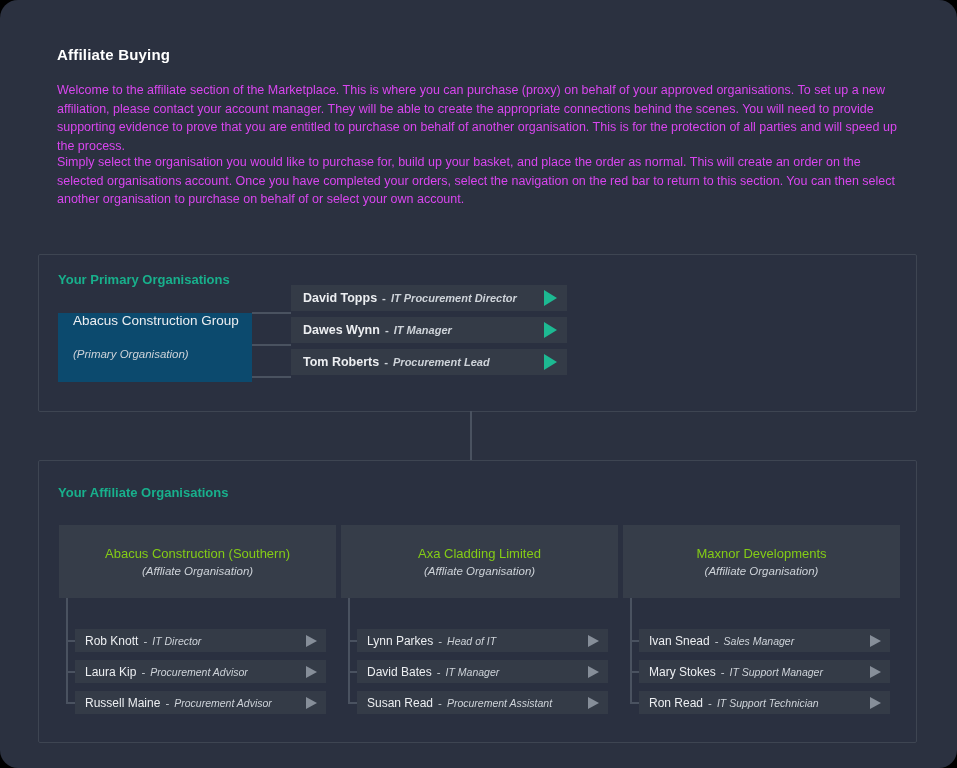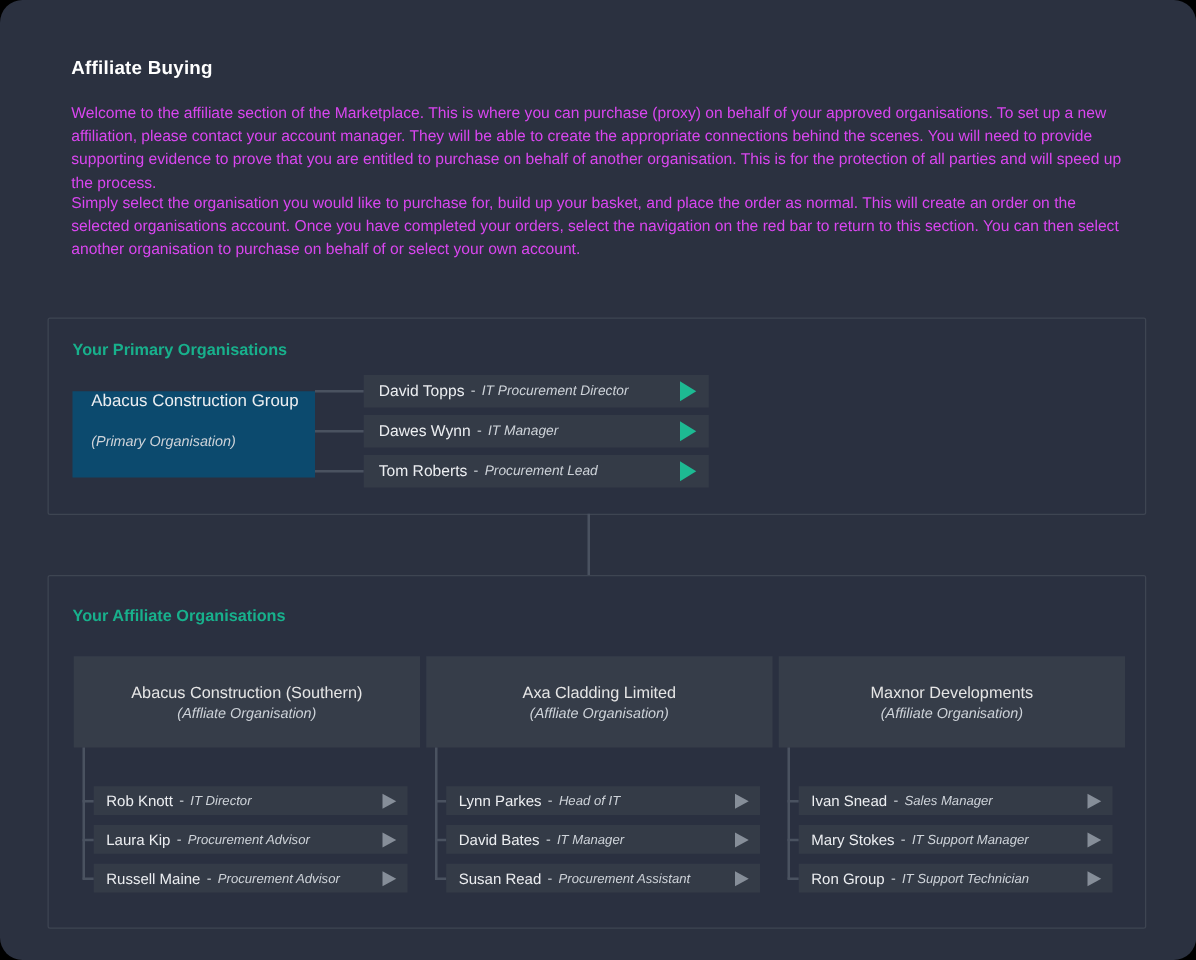--- a/index.html
+++ b/index.html
@@ -30,21 +30,21 @@
   }
   .panel.primary .panel-heading{top:17px;}
   .panel.affiliate .panel-heading{top:24px;}
   .org-box{
     position:absolute;left:19px;top:58px;width:194px;height:69px;
     background:#0c4a6e;display:flex;flex-direction:column;
     padding-left:15px;box-sizing:border-box;
   }
   .org-box .org-name{font-size:13.5px;color:#ECEEF1;}
   .org-box .org-sub{font-size:11.5px;color:#CED3D9;font-style:italic;margin-top:20px;}
-  .contact-rows-primary{position:absolute;left:252px;top:45px;}
+  .contact-rows-primary{position:absolute;left:252px;top:30px;font-weight:bold;}
   .contact-row{
     background:#343B47;display:flex;align-items:center;box-sizing:border-box;
     cursor:pointer;
   }
   .contact-row.lg{width:276px;height:26px;padding:0 10px 0 12px;margin-bottom:6px;}
   .contact-row.sm{width:251px;height:23px;padding:0 9px 0 10px;margin-bottom:8px;}
   .c-name{color:#ECEEF1;white-space:nowrap;}
   .lg .c-name{font-size:12.5px;}
   .sm .c-name{font-size:12px;}
   .c-sep{color:#CED3D9;margin:0 5px;font-size:11.5px;}
@@ -63,21 +63,21 @@
   
   .panel-link{left:470px;top:411px;height:50px;}
   
   .aff-col{position:absolute;top:64px;width:277px;height:200px;}
   .aff-col.c0{left:20px;} .aff-col.c1{left:302px;} .aff-col.c2{left:584px;}
   .aff-card{
     position:absolute;left:0;top:0;width:277px;height:73px;background:#363D49;
     display:flex;flex-direction:column;justify-content:center;align-items:center;
     text-align:center;box-sizing:border-box;
   }
-  .aff-card .org-name{font-size:13px;color:#e5e5e5;text-align:center;}
+  .aff-card .org-name{font-size:13px;color:#84cc16;text-align:center;}
   .aff-card .org-sub{font-size:11.5px;color:#CED3D9;font-style:italic;margin-top:4px;}
   .aff-rows{position:absolute;left:16px;top:104px;}
   .aff-vline{left:7px;top:73px;height:105px;}
   .aff-h1{left:7px;top:115px;width:9px;}
   .aff-h2{left:7px;top:146px;width:9px;}
   .aff-h3{left:7px;top:177px;width:9px;}
 </style>
 </head>
 <body>
 
@@ -205,21 +205,21 @@
           <span class="c-role">Sales Manager</span>
           <span class="arrow gray"></span>
         </div>
         <div class="contact-row sm">
           <span class="c-name">Mary Stokes</span>
           <span class="c-sep">-</span>
           <span class="c-role">IT Support Manager</span>
           <span class="arrow gray"></span>
         </div>
         <div class="contact-row sm">
-          <span class="c-name">Ron Group</span>
+          <span class="c-name">Ron Read</span>
           <span class="c-sep">-</span>
           <span class="c-role">IT Support Technician</span>
           <span class="arrow gray"></span>
         </div>
       </div>
     </div>
   </div>
 
 </div>
 

